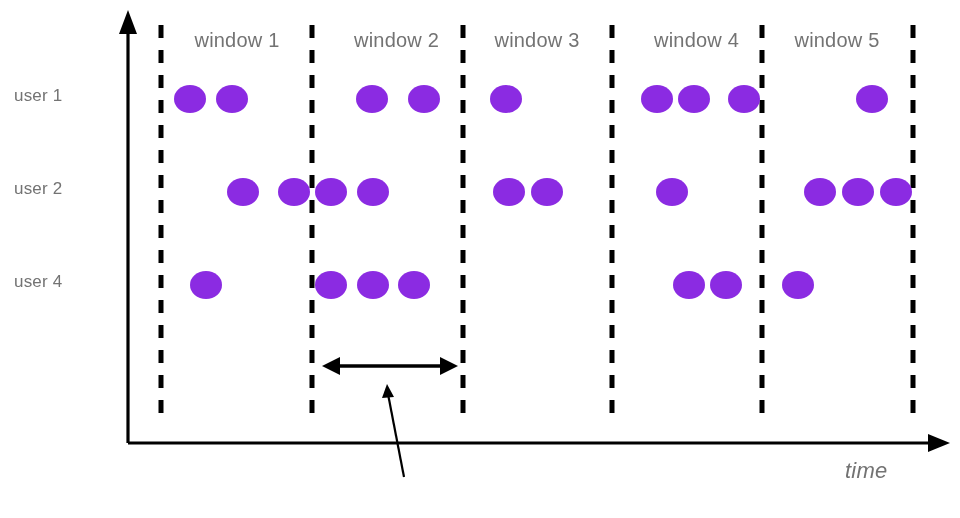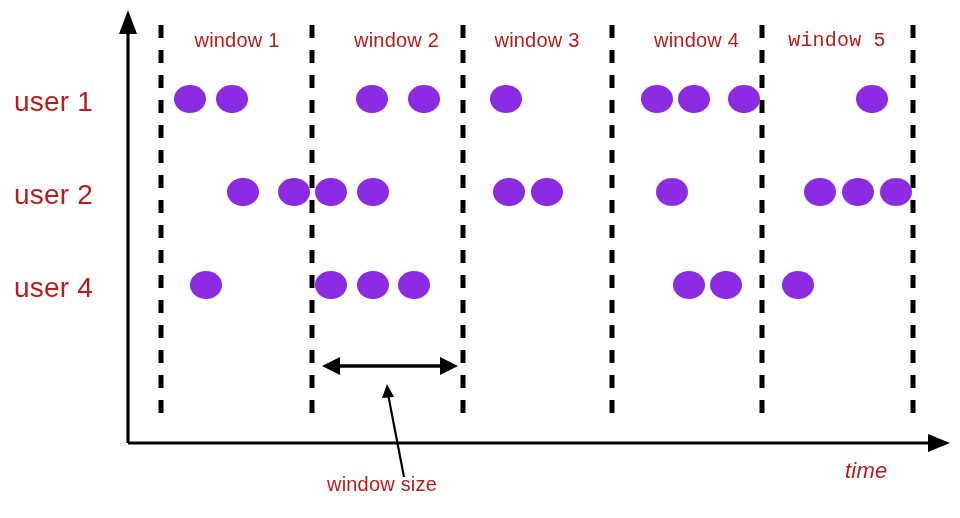--- a/index.html
+++ b/index.html
@@ -47,26 +47,26 @@
     stroke-width: 3.4;
     fill: none;
   }
   .callout-line {
     stroke: #000000;
     stroke-width: 2.2;
     fill: none;
   }
   .txt {
     position: absolute;
-    color: #b91c1c;
+    color: #737373;
     white-space: nowrap;
     font-family: "Liberation Sans", sans-serif;
   }
   .user-label {
-    font-size: 28px;
+    font-size: 17px;
     letter-spacing: 0.2px;
   }
   .window-label {
     font-size: 20px;
     letter-spacing: 0.2px;
   }
   .axis-label {
     font-size: 22px;
     letter-spacing: 0.2px;
     font-style: italic;
@@ -138,20 +138,19 @@
   <div id="lane-labels">
       <div class="txt user-label" style="left: 14px; top: 86px;">user 1</div>
       <div class="txt user-label" style="left: 14px; top: 179px;">user 2</div>
       <div class="txt user-label" style="left: 14px; top: 272px;">user 4</div>
     </div>
   <div id="window-labels">
       <div class="txt window-label" style="left: 185px; top: 29px; width: 104px; text-align: center;">window 1</div>
       <div class="txt window-label" style="left: 335px; top: 29px; width: 104px; text-align: right;">window 2</div>
       <div class="txt window-label" style="left: 485px; top: 29px; width: 104px; text-align: center;">window 3</div>
       <div class="txt window-label" style="left: 635px; top: 29px; width: 104px; text-align: right;">window 4</div>
-      <div class="txt window-label" style="left: 785px; top: 29px; width: 104px; text-align: center; font-family: Liberation Mono, monospace;">window 5</div>
+      <div class="txt window-label" style="left: 785px; top: 29px; width: 104px; text-align: center;">window 5</div>
     </div>
 
   <div class="txt axis-label" id="time-label" style="left:845px; top:458px;">time</div>
 
-  <div class="txt annot-label" id="annot-label" style="left: 327px; top: 473px;">window size</div>
 
 </div>
 
 </body></html>

